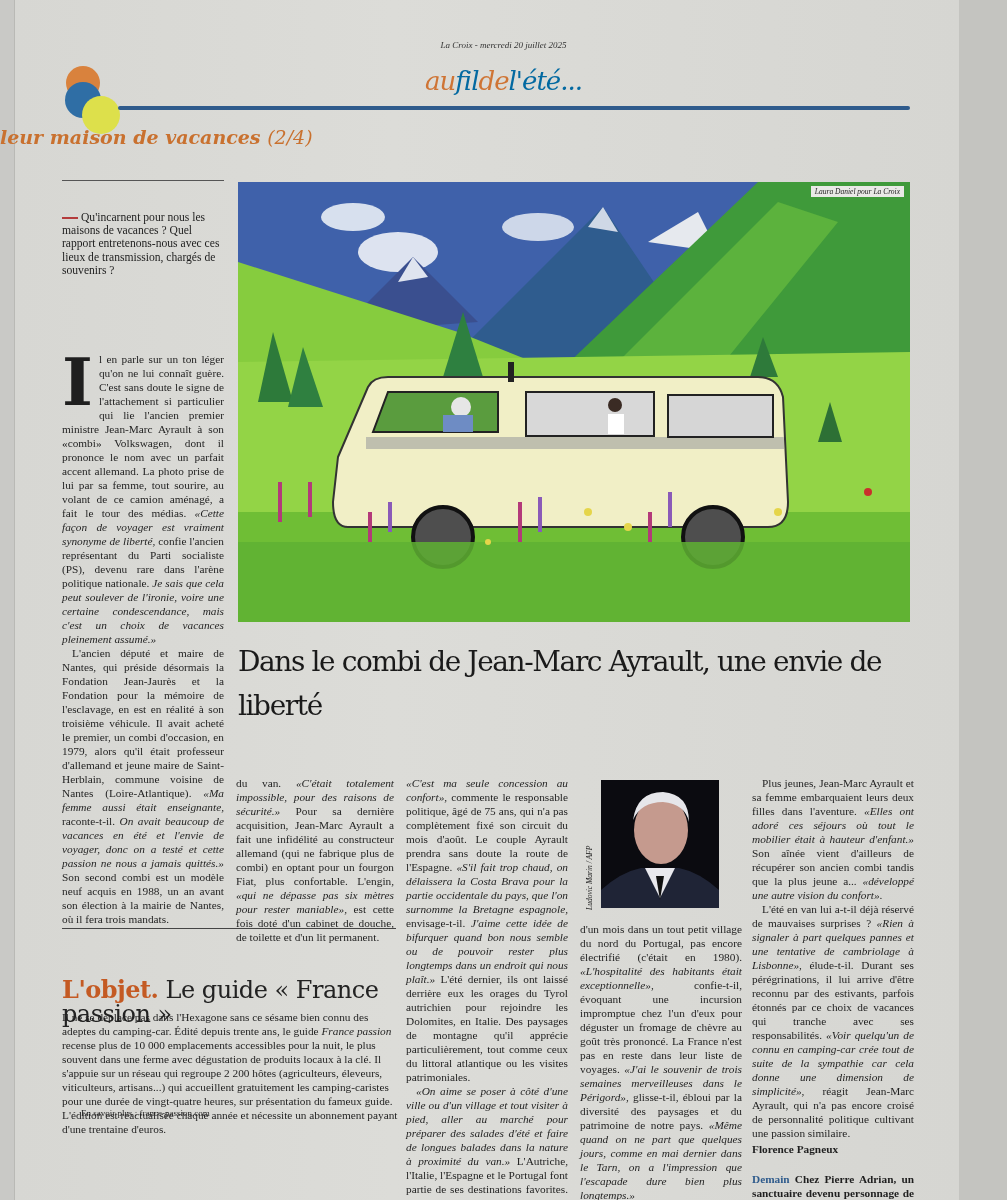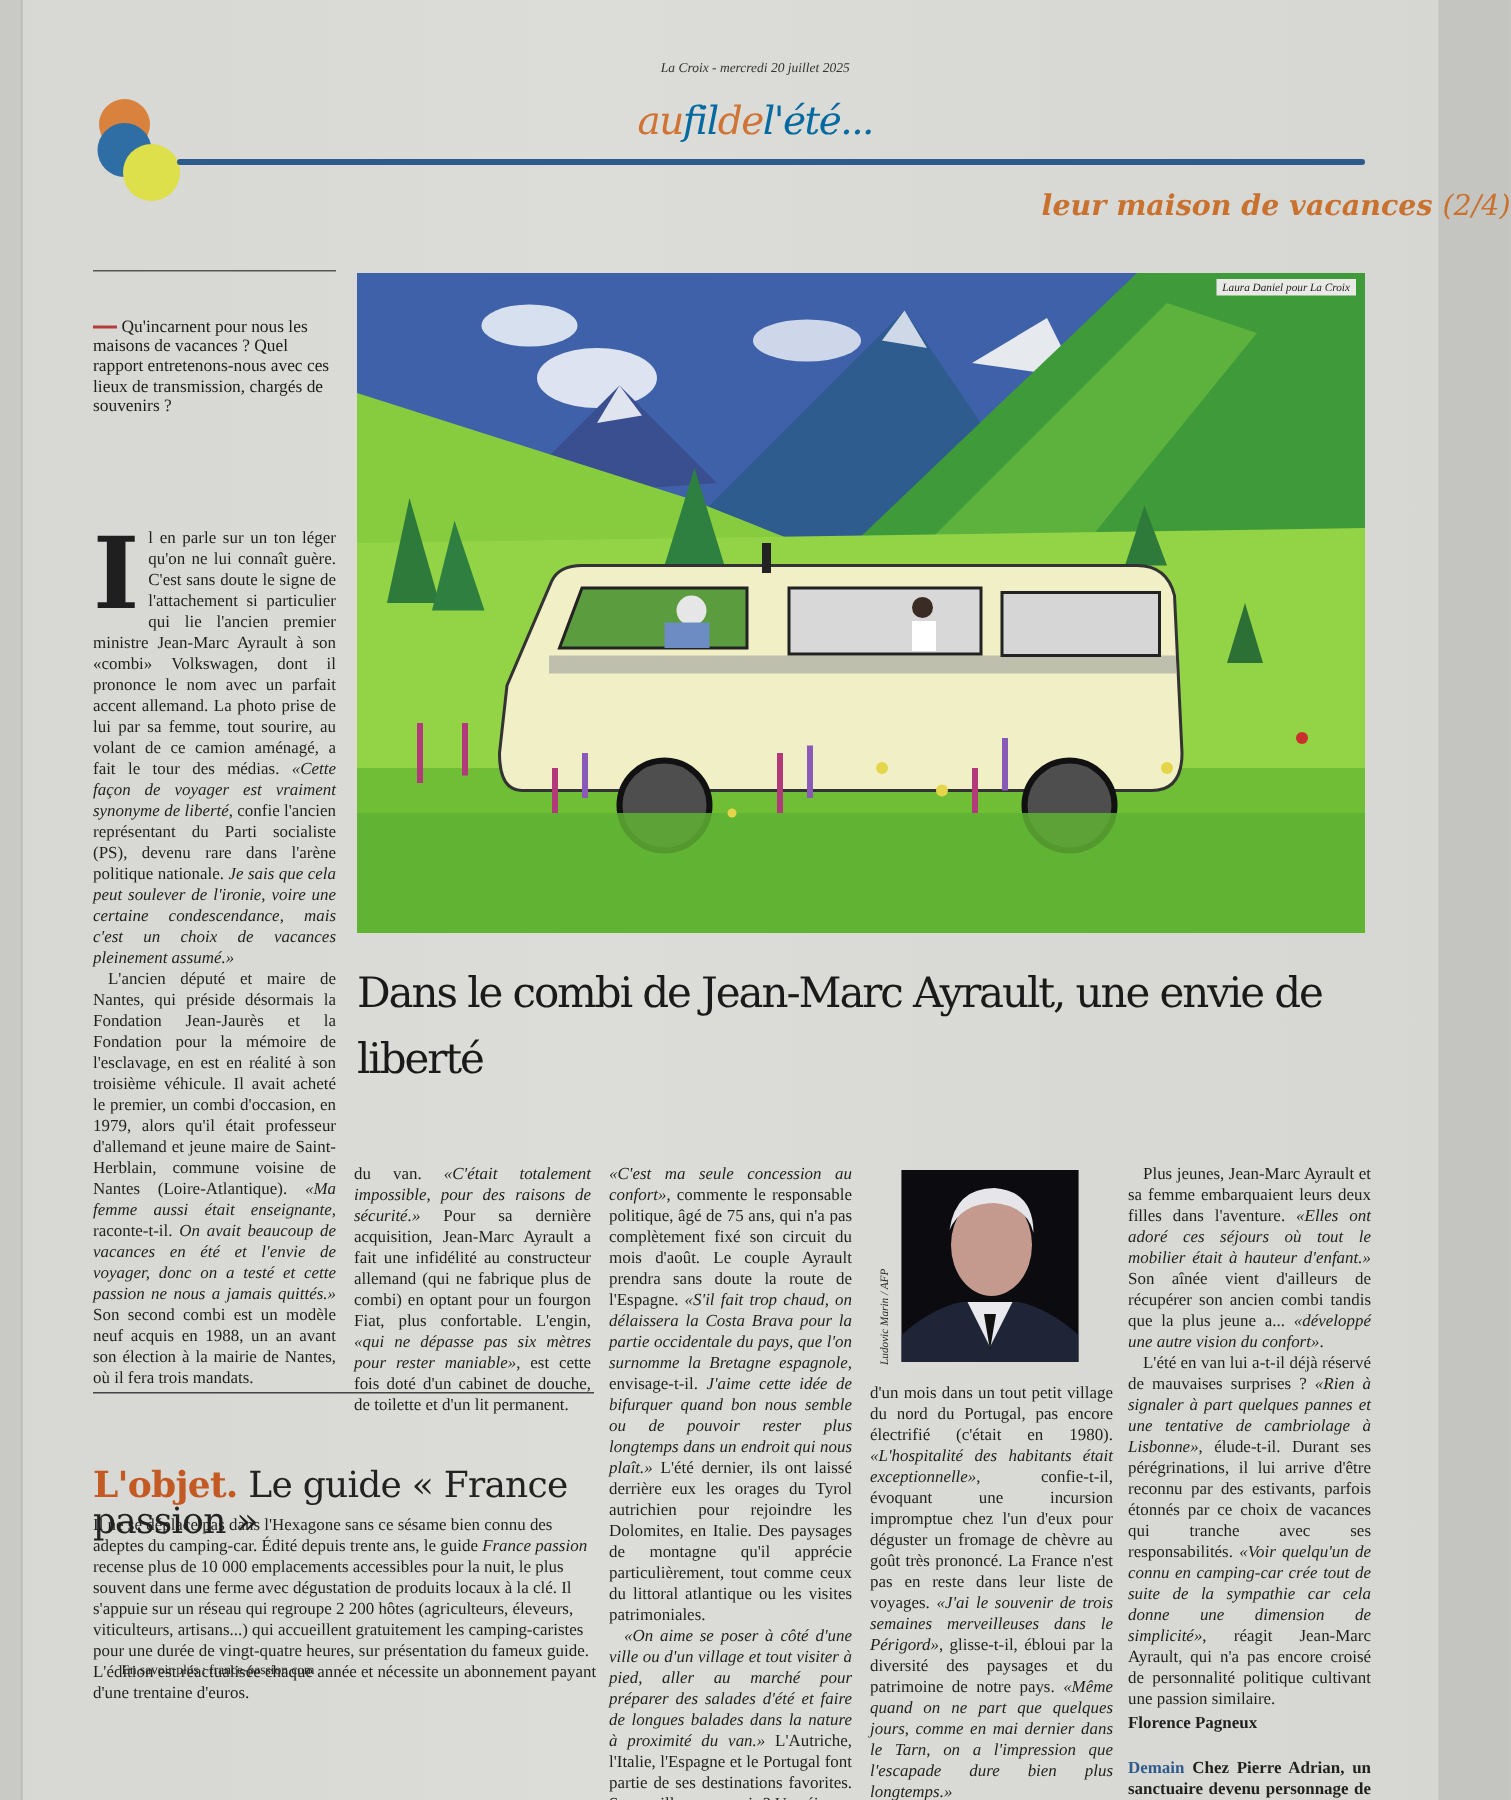--- a/index.html
+++ b/index.html
@@ -32,23 +32,23 @@
     position: absolute; left: 0; width: 1007px; top: 66px; text-align: center;
     font-family: "DejaVu Serif", serif; font-style: italic; font-size: 26px; letter-spacing: -1px;
   }
   .rubric .o { color: #cf7434; }
   .rubric .b { color: #0369a1; }
   .rule-blue {
     position: absolute; left: 118px; top: 106px; width: 792px; height: 4px;
     background: #2f5b8c; border-radius: 2px;
   }
   .series {
-    position: absolute; left: 0; width: 1007px; top: 126px; text-align: right;
+    position: absolute; left: 0; width: 1007px; top: 126px; text-align: left;
     font-family: "DejaVu Serif", serif; font-style: italic; font-weight: bold;
-    font-size: 19px; color: #c9712f; padding-left: 28px;
+    font-size: 19px; color: #c9712f;
   }
   .series .num { font-weight: normal; color: #c9712f; }
   .chapo-rule { position: absolute; left: 62px; top: 180px; width: 162px; height: 1px; background: #555; }
   .chapo {
     position: absolute; left: 62px; top: 186px; width: 162px;
     font-family: "Liberation Serif", serif; font-size: 11.6px; line-height: 13.2px; color: #1d1d1d; margin-top: 25px;
   }
   .chapo p { margin-bottom: 4px; }
   .chapo .dash { display: inline-block; width: 16px; height: 2px; background: #b43c3c; vertical-align: middle; margin-right: 3px; }
 

